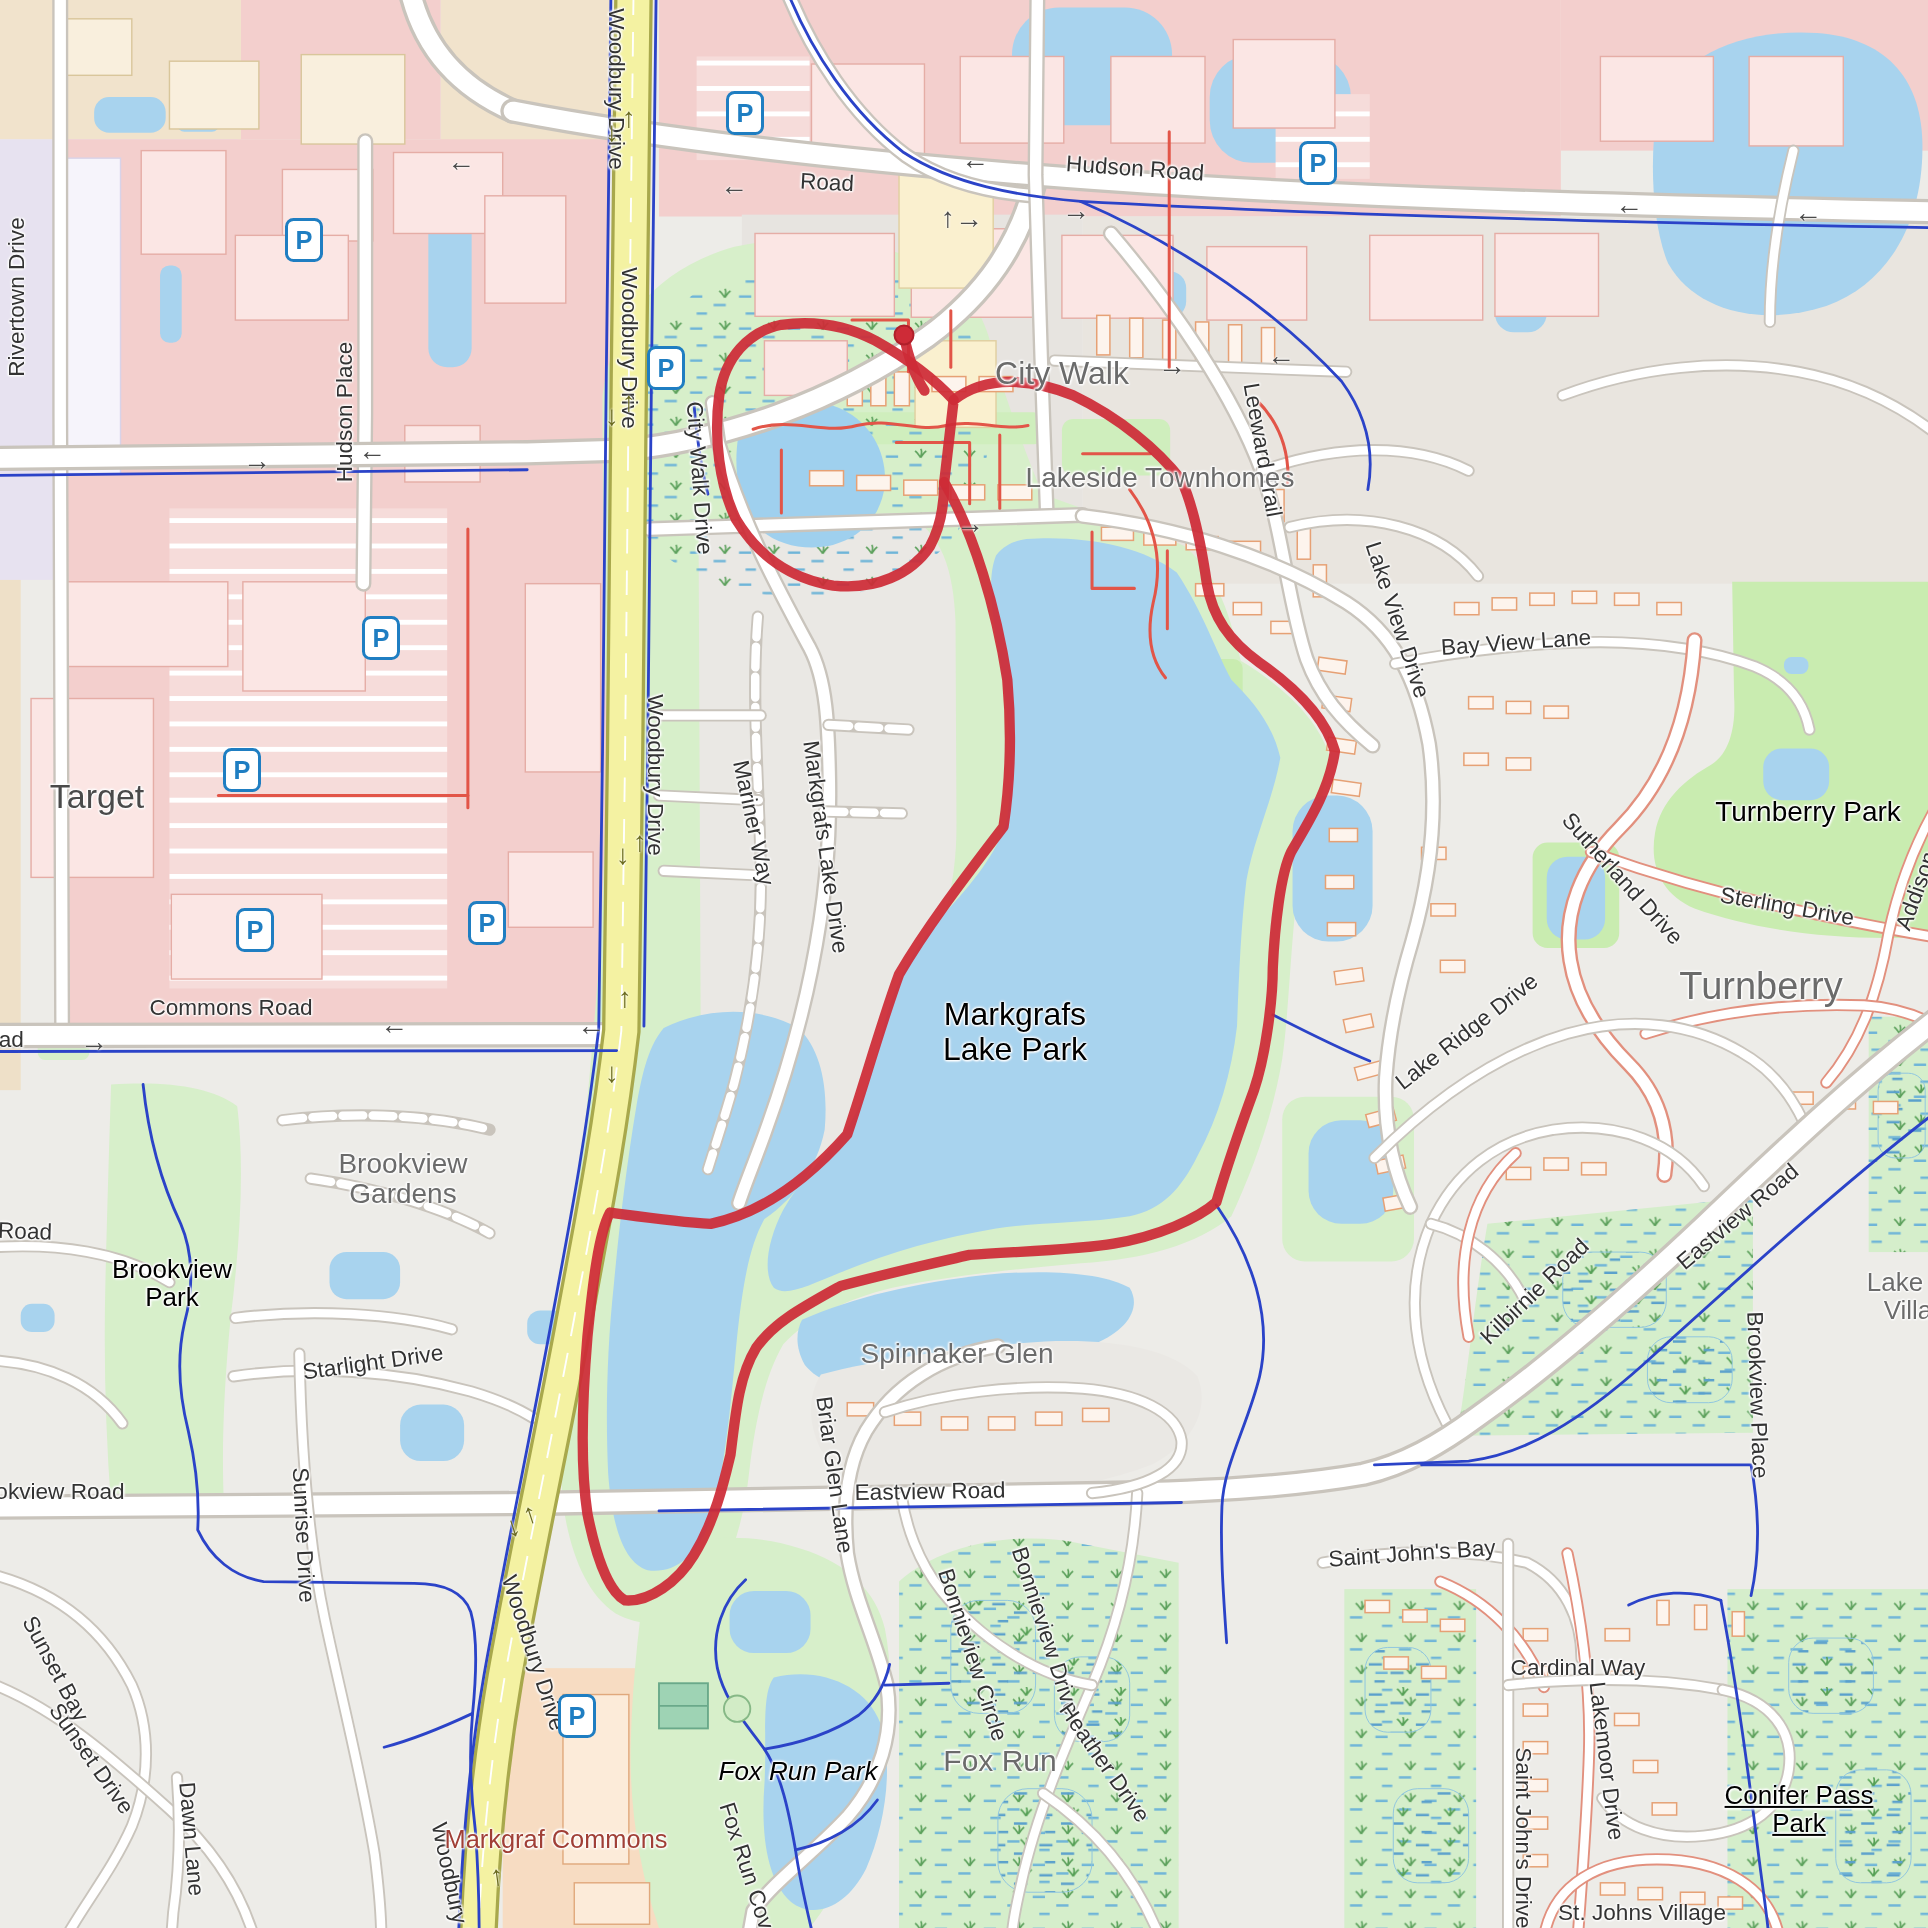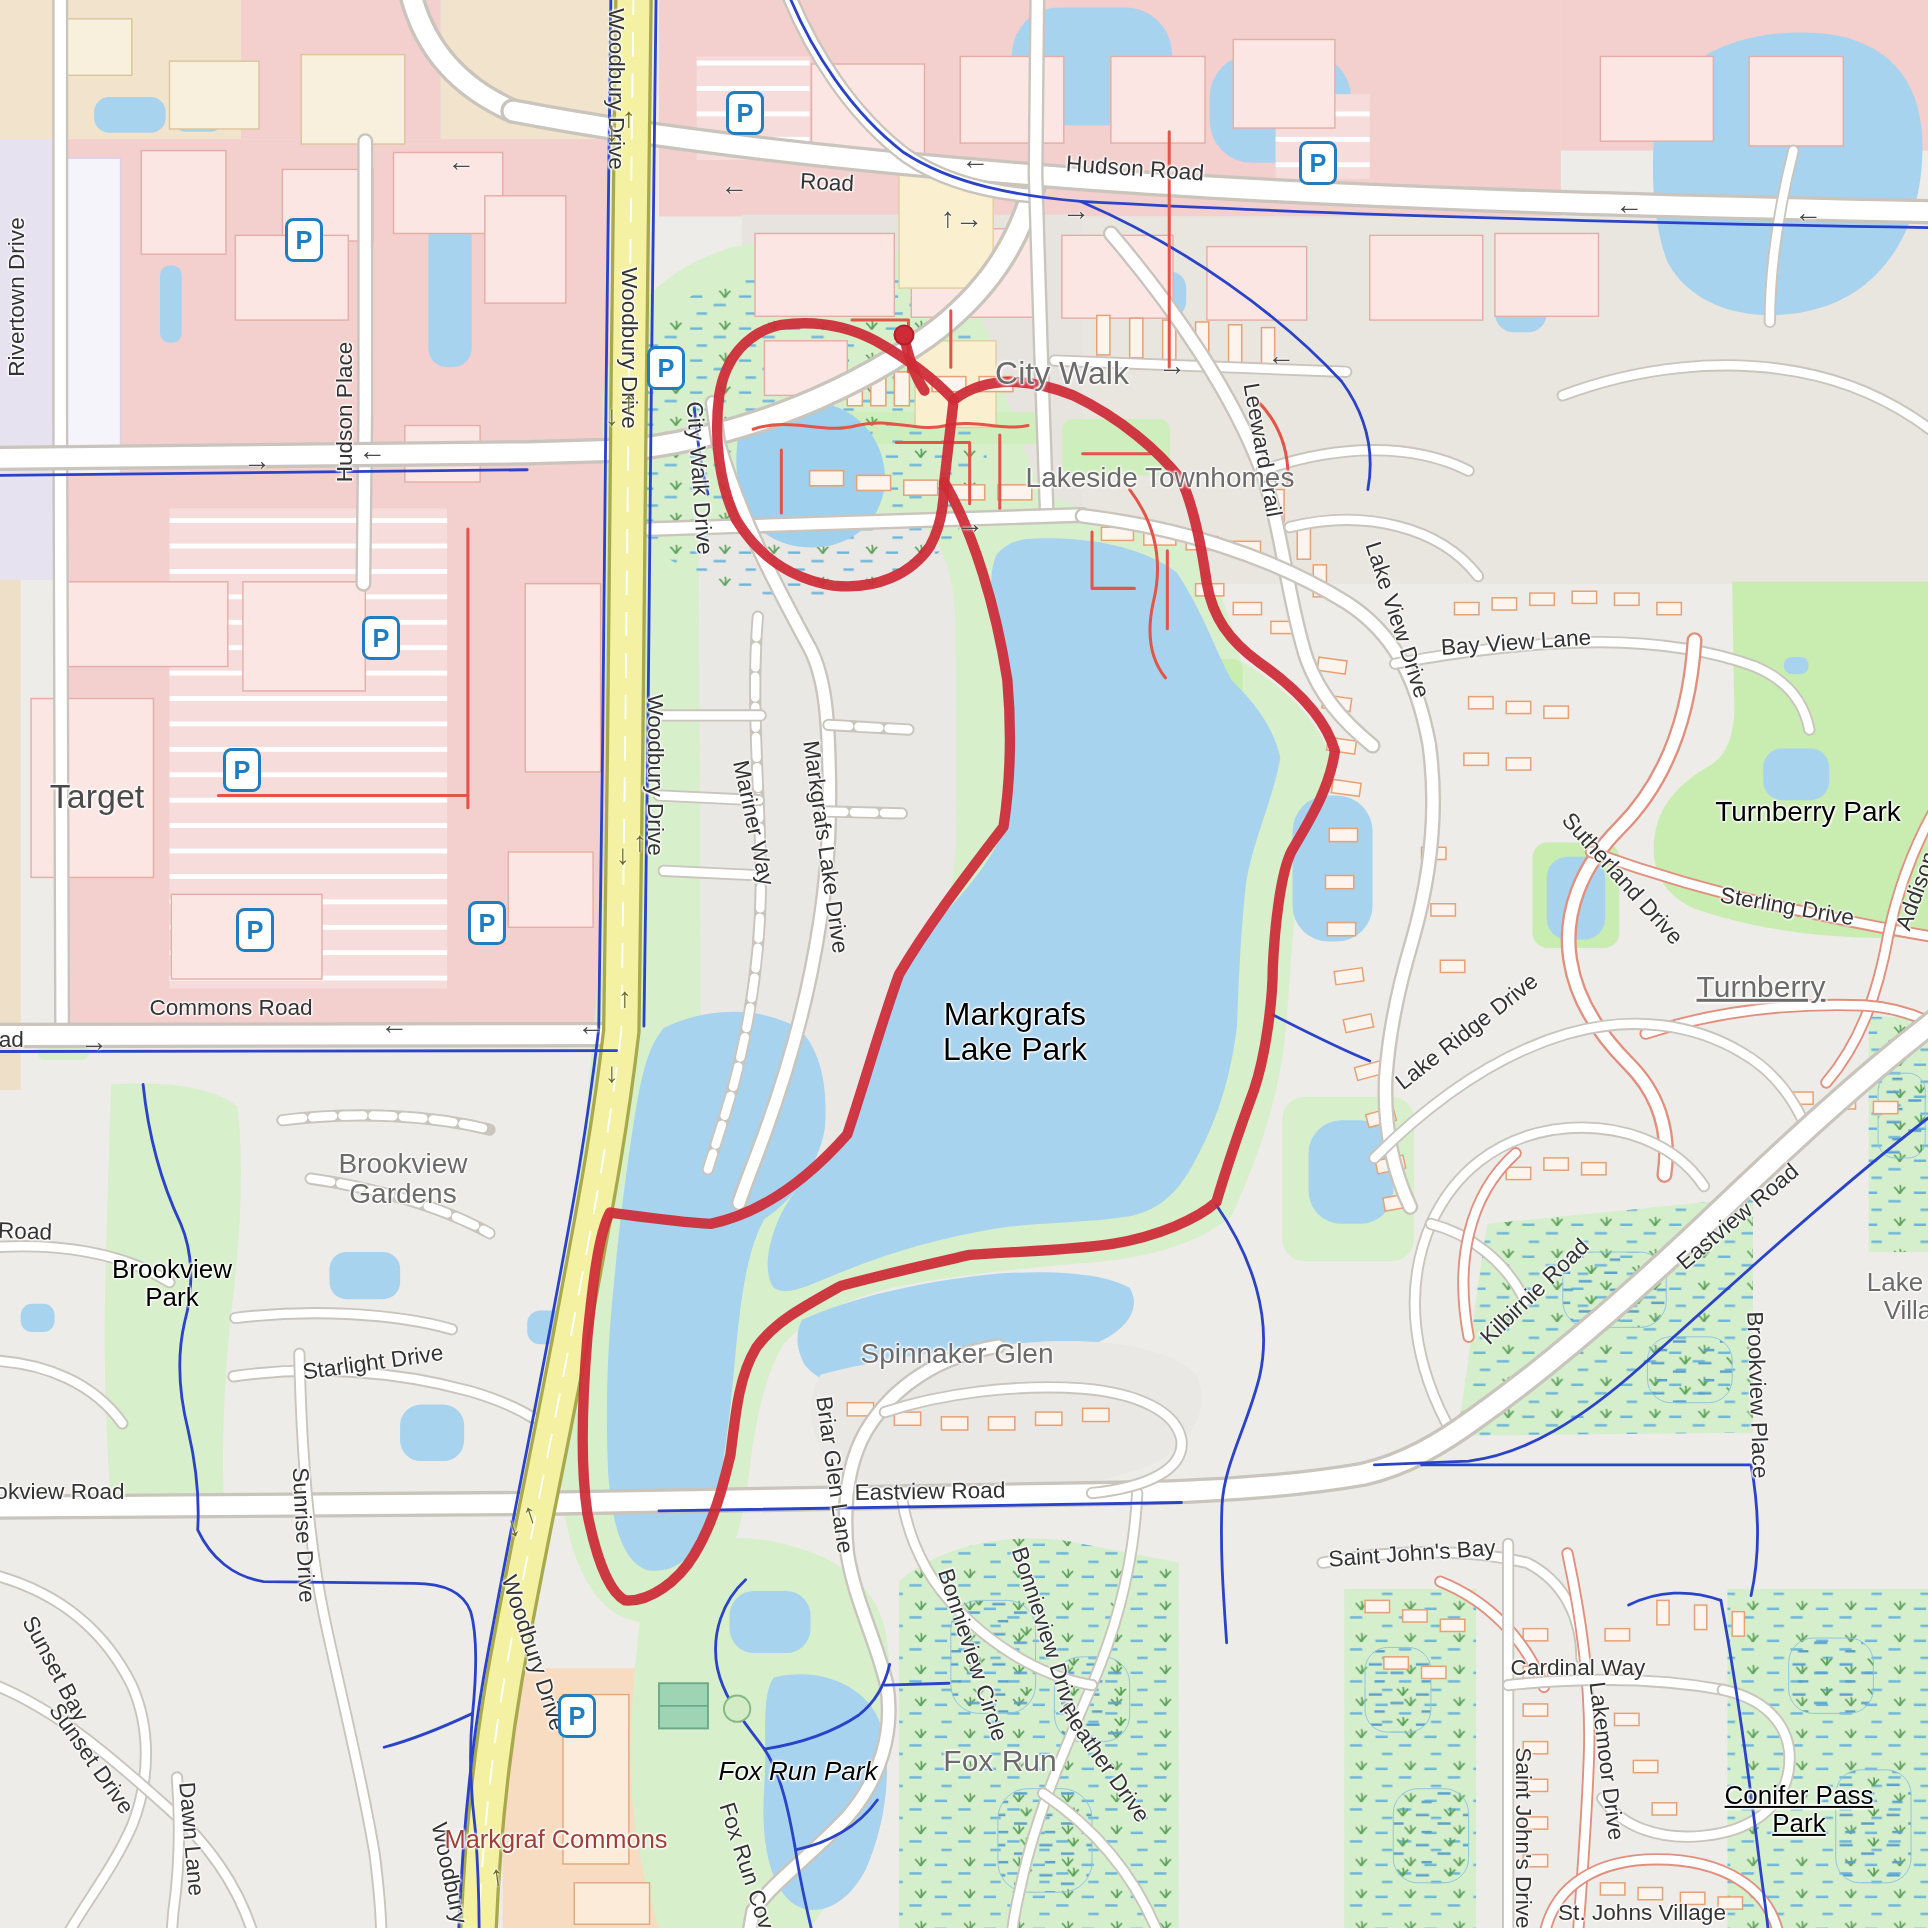--- a/index.html
+++ b/index.html
@@ -645,21 +645,21 @@
       <div class="lbl suburb" style="left: 403px; top: 1179px; --r: 0deg; font-size: 28px;">
         <div>Brookview</div>
         <div>Gardens</div>
       </div>
       <div class="lbl suburb" style="left: 957px; top: 1354px; --r: 0deg; font-size: 28px;">
         <div>Spinnaker Glen</div>
       </div>
       <div class="lbl suburb" style="left: 1000px; top: 1761px; --r: 0deg; font-size: 30px;">
         <div>Fox Run</div>
       </div>
-      <div class="lbl suburb" style="left: 1761px; top: 987px; --r: 0deg; font-size: 30px; text-decoration: underline;">
+      <div class="lbl suburb" style="left: 1761px; top: 987px; --r: 0deg; font-size: 38px;">
         <div>Turnberry</div>
       </div>
       <div class="lbl suburb" style="left: 1908px; top: 1296px; --r: 0deg; font-size: 26px;">
         <div>Lake R</div>
         <div>Villa</div>
       </div>
       <div class="lbl park" style="left: 1015px; top: 1032px; --r: 0deg; font-size: 32px;">
         <div>Markgrafs</div>
         <div>Lake Park</div>
       </div>

